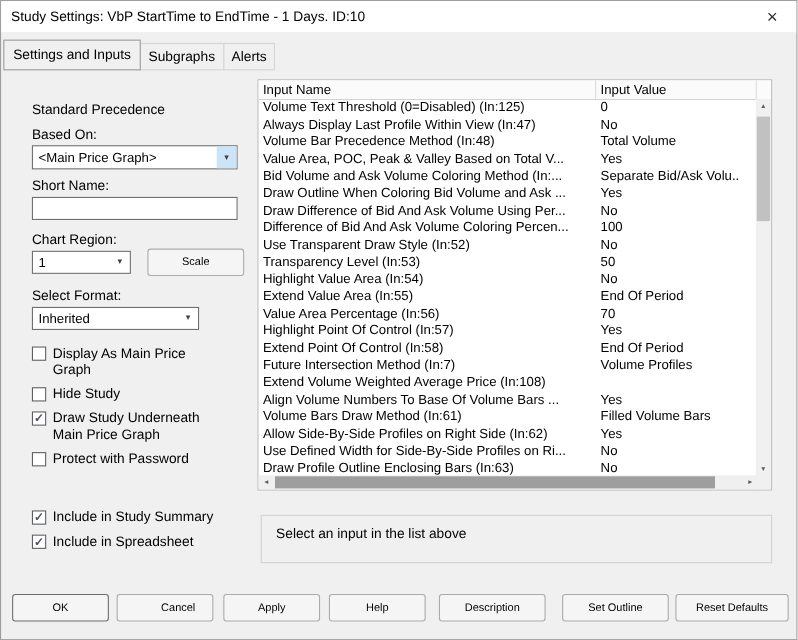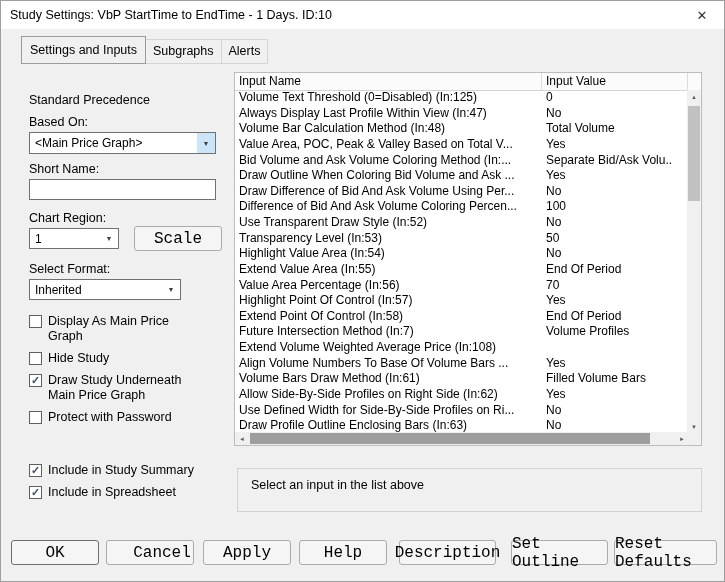--- a/index.html
+++ b/index.html
@@ -8,37 +8,37 @@
     background:#f0f0f0; border:1px solid #9e9e9e; overflow:hidden;
     font-family:"Liberation Sans", sans-serif; font-size:12px; color:#000;
   }
   
   .titlebar { position:absolute; left:0; top:0; right:0; height:28px; background:#ffffff;
     display:flex; align-items:center; border-bottom:1px solid #f0f0f0; }
   .title { padding-left:9px; font-size:12.5px; white-space:nowrap; }
   .closebtn { margin-left:auto; width:44px; height:28px; display:flex; align-items:center;
     justify-content:center; font-size:13px; color:#333; cursor:default; }
   
-  .tabs { position:absolute; left:20px; top:35px; display:flex; align-items:flex-end; }
+  .tabs { position:absolute; left:2px; top:35px; display:flex; align-items:flex-end; }
   .tab { padding:4px 7px 5px; border:1px solid #d4d4d4; background:#f0f0f0; margin-right:-1px;
     white-space:nowrap; font-size:12.5px; }
   .tab.active { border-color:#9b9b9b; padding:6px 8px 6px; position:relative; z-index:2; }
   
   .lbl { position:absolute; font-size:12.5px; white-space:nowrap; }
   
   .combo { position:absolute; box-sizing:border-box; background:#fff; border:1px solid #707070;
     display:flex; align-items:center; }
   .combo .txt { flex:1; padding:0 5px; white-space:nowrap; overflow:hidden; font-size:12px; }
   .combo .arrowbox { width:18px; align-self:stretch; display:flex; align-items:center;
     justify-content:center; color:#404040; font-size:7px; }
   .combo.focused .arrowbox { background:#cce4f7; }
   .textinput { position:absolute; box-sizing:border-box; border:1px solid #707070; background:#fff;
     font-family:"Liberation Sans", sans-serif; font-size:12px; padding:0 4px; }
   .pushbtn { position:absolute; box-sizing:border-box; background:#f5f5f5; border:1px solid #ababab;
-    border-radius:3px; font-family:Liberation Mono, monospace; font-size:16px;
+    border-radius:3px; font-family:Liberation Sans, sans-serif; font-size:10px;
     display:flex; align-items:center; justify-content:center; cursor:default; }
   .pushbtn.default { border-color:#6e6e6e; }
   
   .chkgroup { position:absolute; width:195px; }
   .chk { display:flex; align-items:flex-start; margin-bottom:7px; cursor:default; }
   .chk .box { width:13px; height:13px; box-sizing:border-box; border:1px solid #5f5f5f; background:#fff;
     display:flex; align-items:center; justify-content:center; font-size:11px; font-weight:bold;
     color:#44546a; margin-right:6px; flex:0 0 auto; margin-top:1px; }
   .chk .clab { font-size:12.5px; line-height:15px; max-width:158px; }
   
@@ -153,21 +153,21 @@
     <div class="lrows">
         <div class="lrow">
           <div class="cname">Volume Text Threshold (0=Disabled)   (In:125)</div>
           <div class="cval">0</div>
         </div>
         <div class="lrow">
           <div class="cname">Always Display Last Profile Within View  (In:47)</div>
           <div class="cval">No</div>
         </div>
         <div class="lrow">
-          <div class="cname">Volume Bar Calculation Method   (In:48)</div>
+          <div class="cname">Volume Bar Precedence Method   (In:48)</div>
           <div class="cval">Total Volume</div>
         </div>
         <div class="lrow">
           <div class="cname">Value Area, POC, Peak &amp; Valley Based on Total V...</div>
           <div class="cval">Yes</div>
         </div>
         <div class="lrow">
           <div class="cname">Bid Volume and Ask Volume Coloring Method   (In:...</div>
           <div class="cval">Separate Bid/Ask Volu..</div>
         </div>

